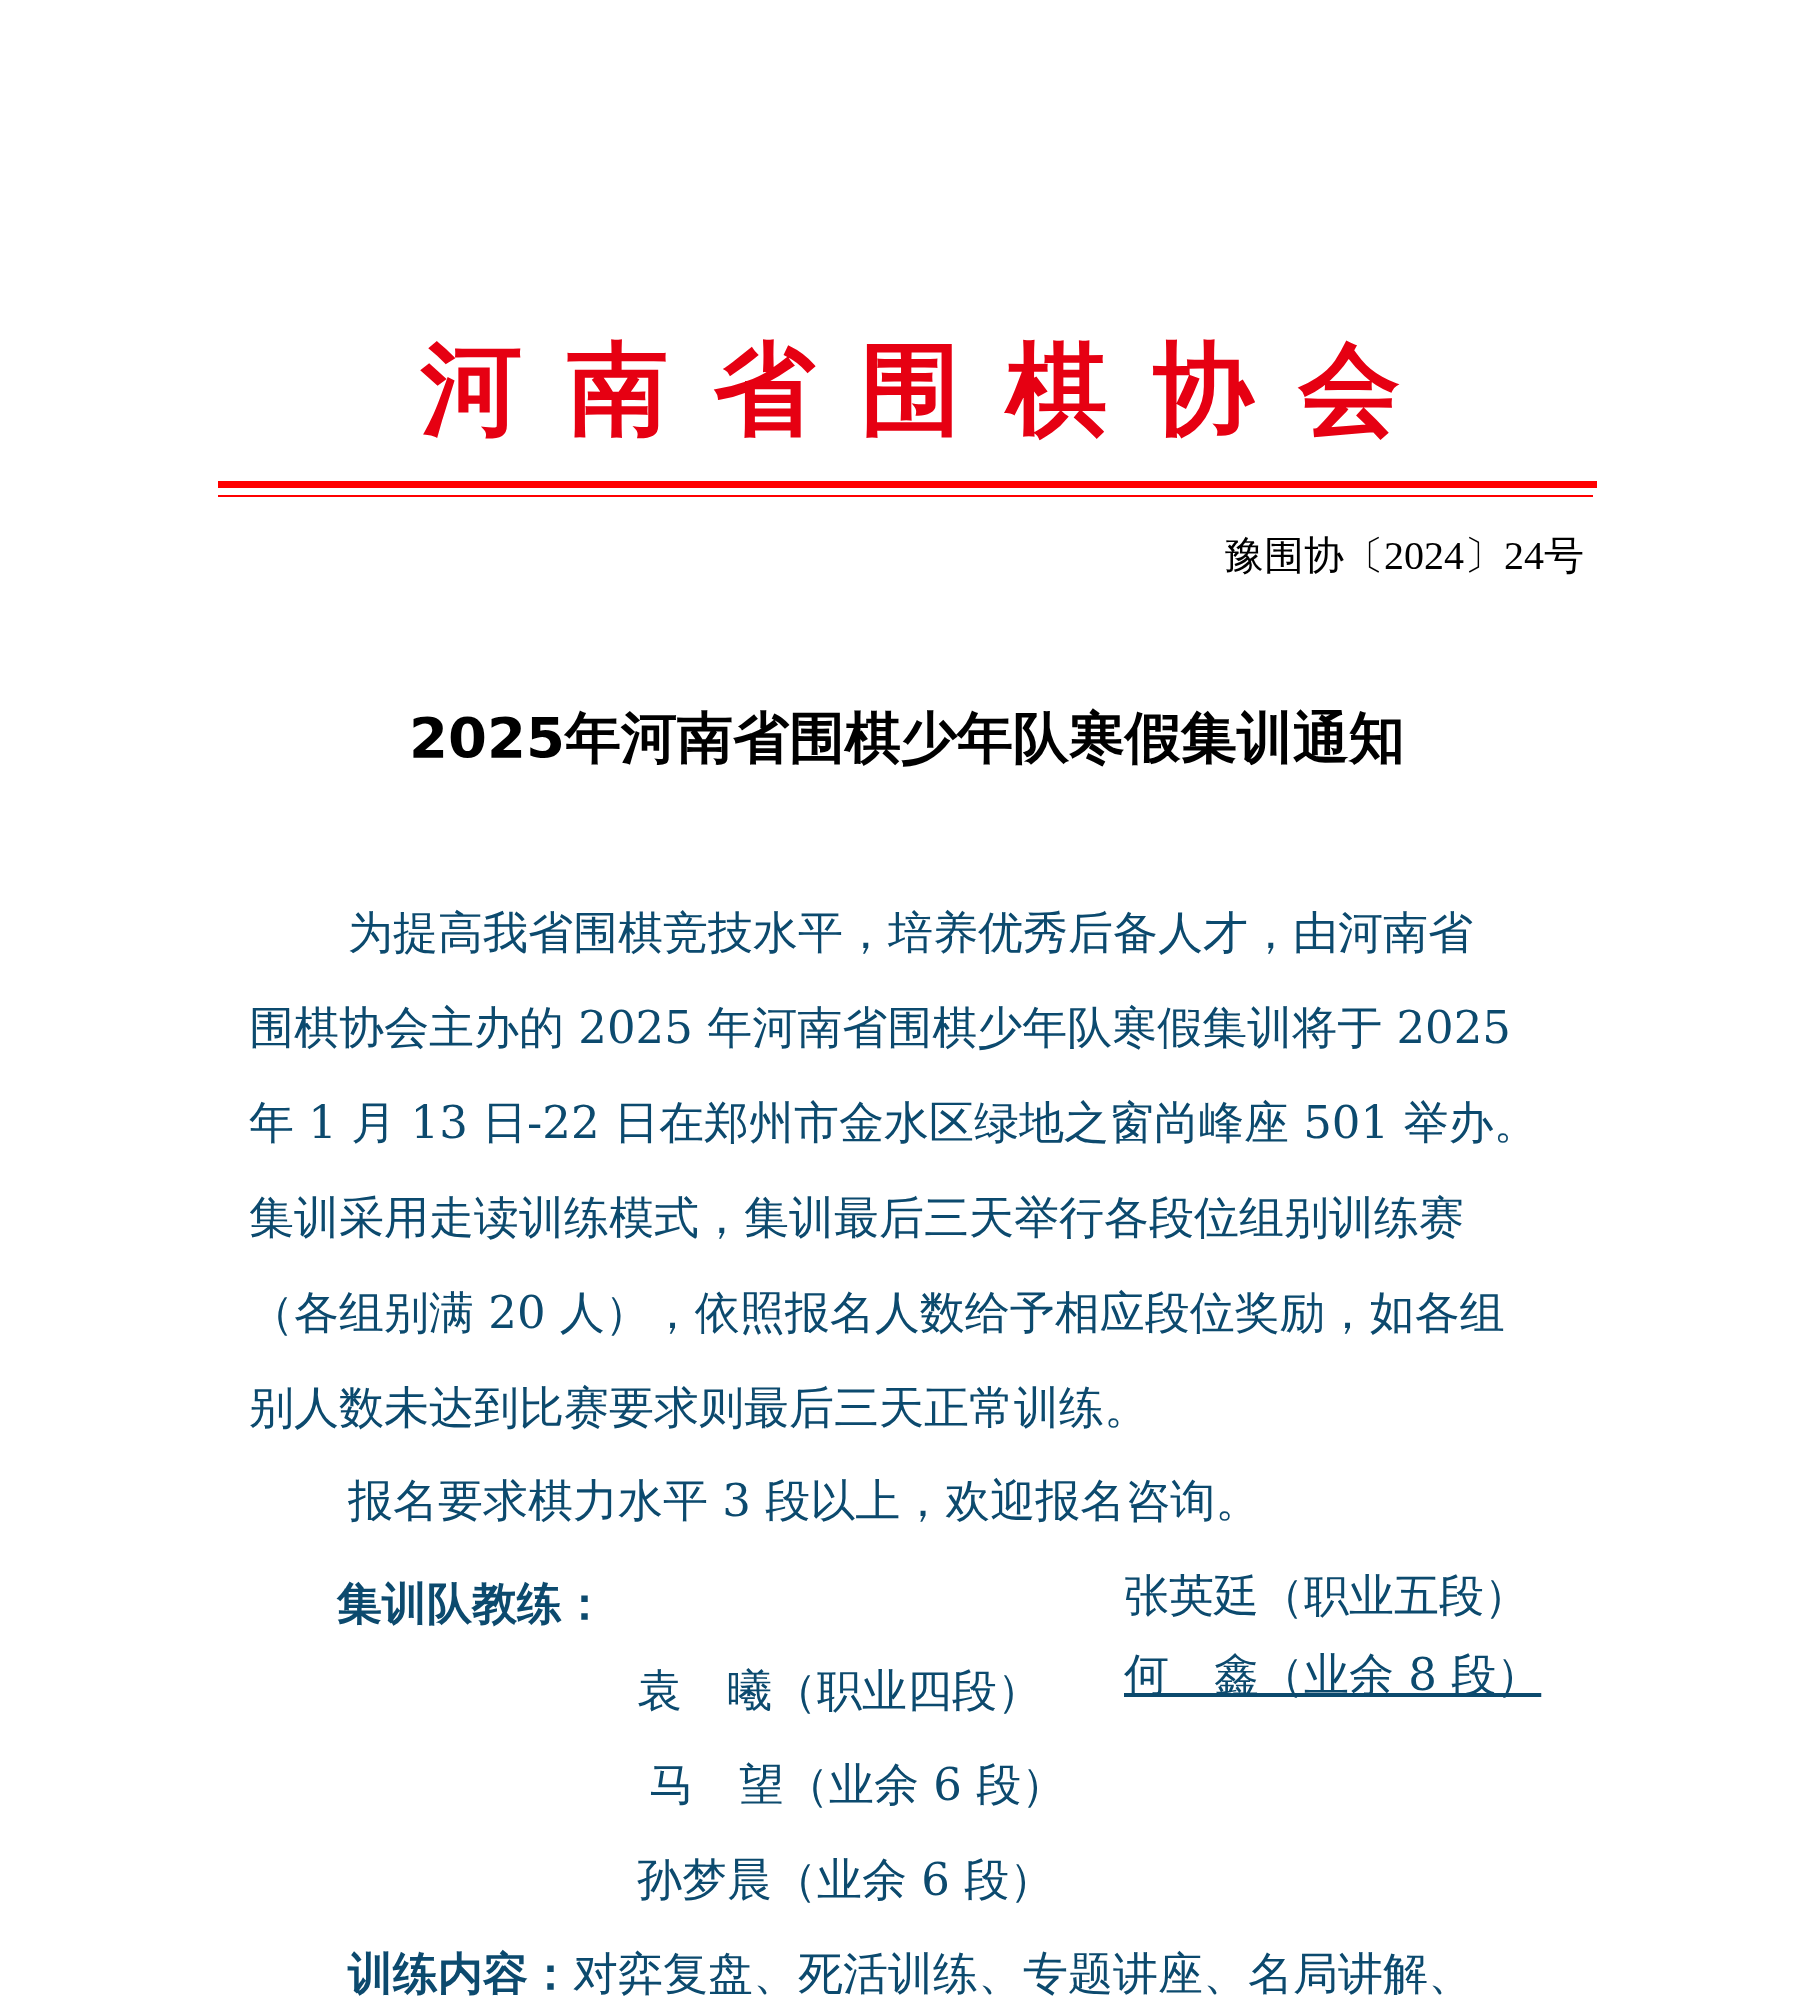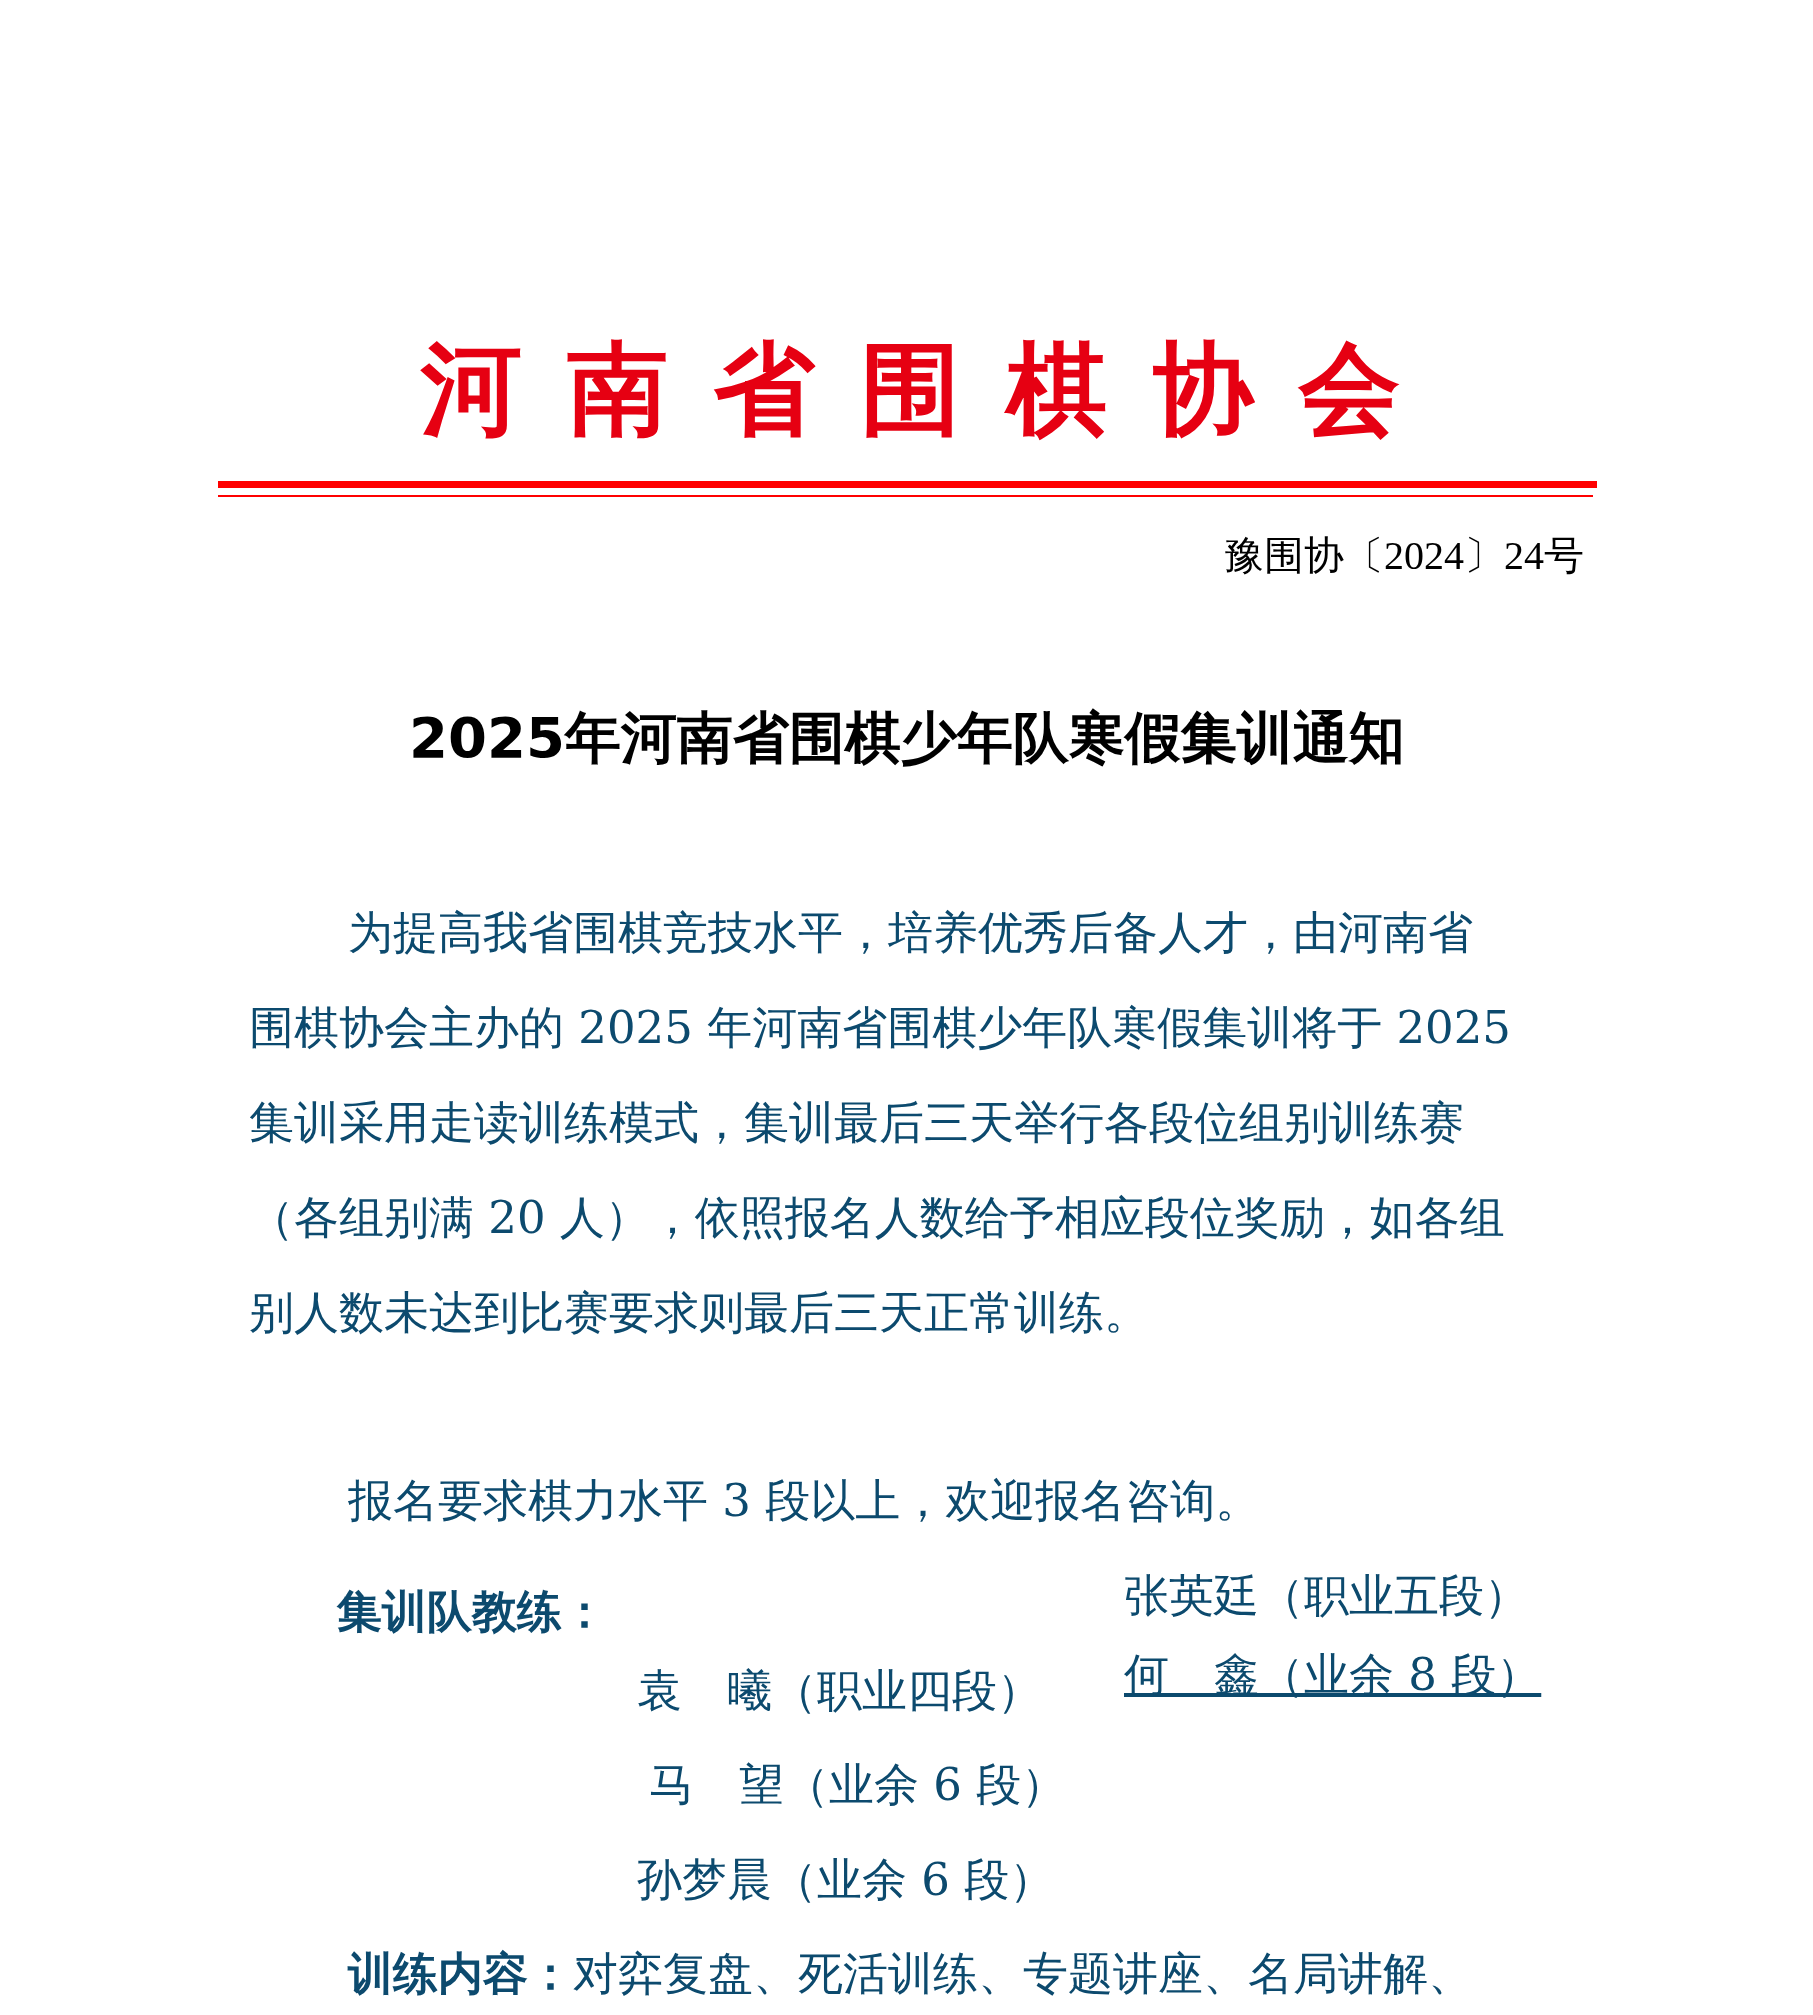--- a/index.html
+++ b/index.html
@@ -58,31 +58,32 @@
   <div class="rule" style="left:218px; top:481px; width:1379px; height:7.3px;"></div>
   <div class="rule" style="left:218px; top:495px; width:1375px; height:2px;"></div>
 
   <div class="doc-number">豫围协〔2024〕24号</div>
 
   <div class="doc-title">2025年河南省围棋少年队寒假集训通知</div>
 
   <div class="body-text" style="top:885px;">
     <span class="para-line indent">为提高我省围棋竞技水平，培养优秀后备人才，由河南省</span>
     <span class="para-line">围棋协会主办的 2025 年河南省围棋少年队寒假集训将于 2025</span>
+    <span class="para-line">年 1 月 13 日-22 日在郑州市金水区绿地之窗尚峰座 501 举办。</span>
     <span class="para-line">集训采用走读训练模式，集训最后三天举行各段位组别训练赛</span>
     <span class="para-line">（各组别满 20 人），依照报名人数给予相应段位奖励，如各组</span>
     <span class="para-line">别人数未达到比赛要求则最后三天正常训练。</span>
   </div>
 
   <div class="body-text" style="top:1453px;">
     <span class="para-line indent">报名要求棋力水平 3 段以上，欢迎报名咨询。</span>
   </div>
 
   <div class="body-text" style="top:1548px; left:0; width:1814px; height:379px;">
-    <div class="coach-row" style="left:337px; top:16px;">
+    <div class="coach-row" style="left:337px; top:8px;">
       <span class="label-bold">集训队教练：</span>
     </div>
     <div class="coach-row" style="left:1124px; top:0;">
       <span>张英廷</span><span>（职业五段）</span>
     </div>
     <div class="coach-row" style="left:637px; top:95px;">
       <span>袁　曦</span><span>（职业四段）</span>
     </div>
     <div class="coach-row" style="left:1124px; top:79px;text-decoration:underline;">
       <span>何　鑫</span><span>（业余 8 段）</span>

